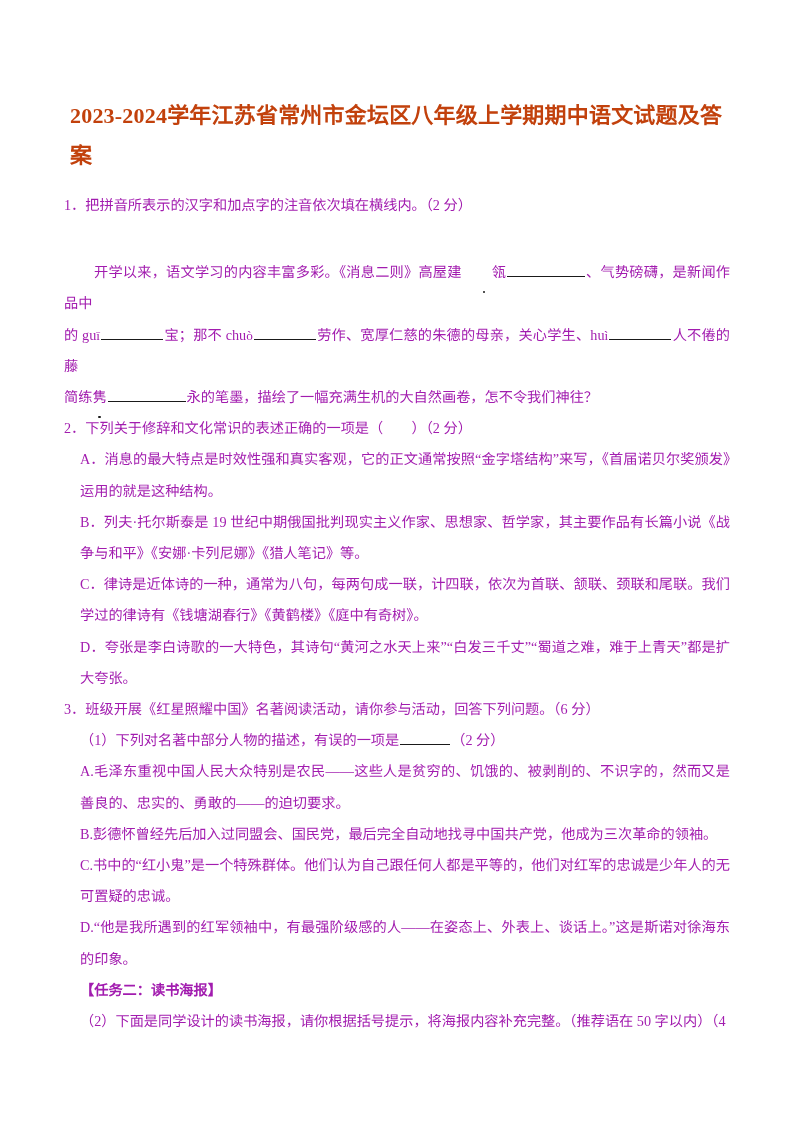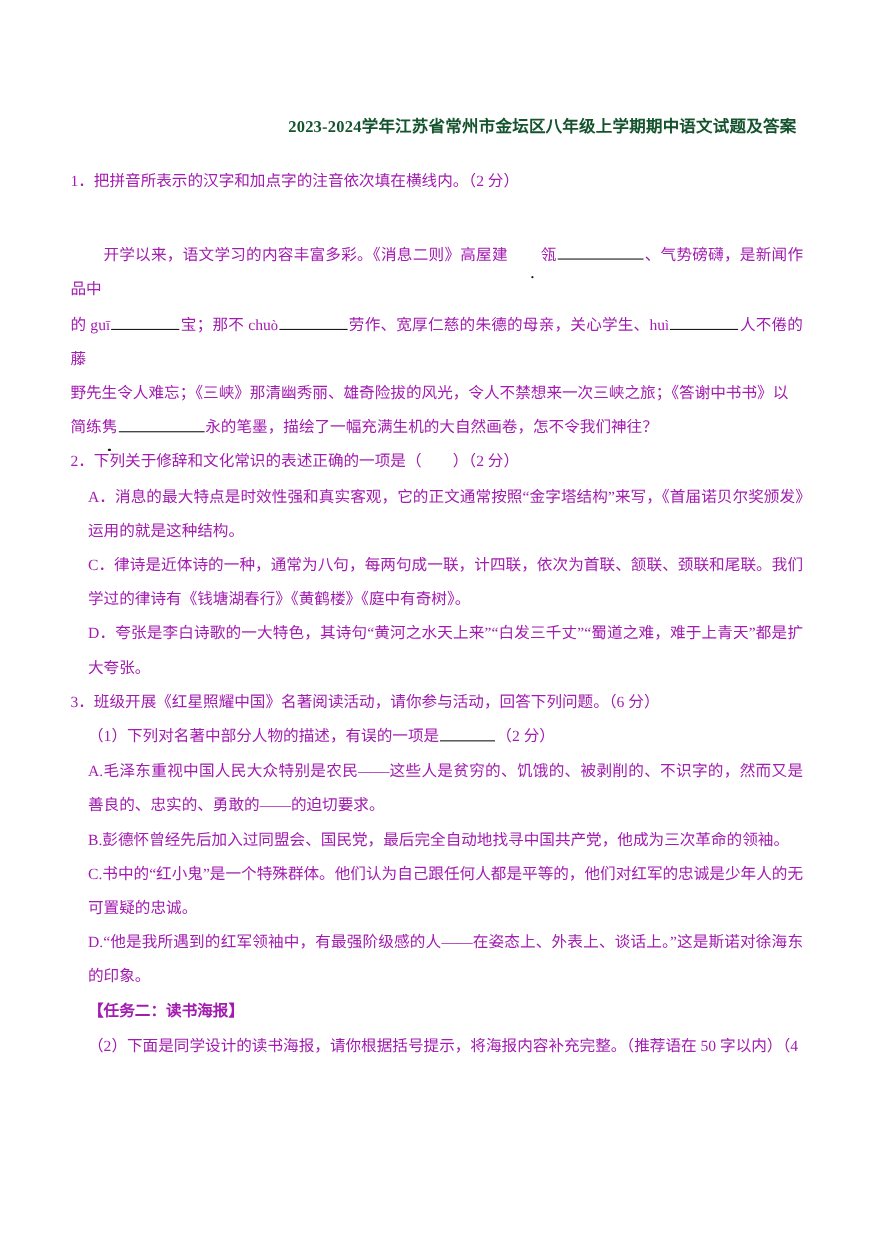--- a/index.html
+++ b/index.html
@@ -28,28 +28,28 @@
 
   .content {
     position: absolute;
     left: 64px;
     top: 96px;
     width: 666px;
   }
 
   
   .doc-title {
-    font-size: 15px;
+    font-size: 22px;
     font-weight: bold;
     line-height: 40px;
-    text-align: right;
+    text-align: left;
     letter-spacing: 0.2px;
     margin: 0 0 14px 0;
     padding: 0 6px;
-    color: #14532d;
+    color: #c2410c;
   }
 
   
   .section-head {
     font-size: 14.5px;
     font-weight: bold;
     line-height: 31px;
     margin: 0;
     color: #000;
   }
@@ -116,30 +116,30 @@
     <p class="p">1．把拼音所表示的汉字和加点字的注音依次填在横线内。（2 分）</p>
 
     <p class="p indent-first">
       <span>开学以来，语文学习的内容丰富多彩。《消息二则》高屋建</span><span class="dotted">瓴</span><span class="blank w-long"></span><span>、气势磅礴，是新闻作品中</span>
     </p>
 
     <p class="p">
       <span>的 gu</span><span class="latin">ī</span><span class="blank w-med"></span><span>宝；那不 chu</span><span class="latin">ò</span><span class="blank w-med"></span><span>劳作、宽厚仁慈的朱德的母亲，关心学生、hu</span><span class="latin">ì</span><span class="blank w-med"></span><span>人不倦的藤</span>
     </p>
 
-    <p class="p">野先生令人难忘；《三峡》那清幽秀丽、雄奇险拔的风光，令人不禁想来一次三峡之旅；《答谢中书书》以</p>
 
     <p class="p">
       <span>简练</span><span class="dotted">隽</span><span class="blank w-long"></span><span>永的笔墨，描绘了一幅充满生机的大自然画卷，怎不令我们神往？</span>
     </p>
 
     <p class="p">2．下列关于修辞和文化常识的表述正确的一项是（　　）（2 分）</p>
 
     <p class="p indent2">A．消息的最大特点是时效性强和真实客观，它的正文通常按照“金字塔结构”来写，《首届诺贝尔奖颁发》运用的就是这种结构。</p>
 
+    <p class="p indent2">B．列夫·托尔斯泰是 19 世纪中期俄国批判现实主义作家、思想家、哲学家，其主要作品有长篇小说《战争与和平》《安娜·卡列尼娜》《猎人笔记》等。</p>
 
     <p class="p indent2">C．律诗是近体诗的一种，通常为八句，每两句成一联，计四联，依次为首联、颔联、颈联和尾联。我们学过的律诗有《钱塘湖春行》《黄鹤楼》《庭中有奇树》。</p>
 
     <p class="p indent2">D．夸张是李白诗歌的一大特色，其诗句“黄河之水天上来”“白发三千丈”“蜀道之难，难于上青天”都是扩大夸张。</p>
 
     <p class="p">3．班级开展《红星照耀中国》名著阅读活动，请你参与活动，回答下列问题。（6 分）</p>
 
 
     <p class="p indent2">
       <span>（1）下列对名著中部分人物的描述，有误的一项是</span><span class="blank w-short"></span><span>（2 分）</span>

